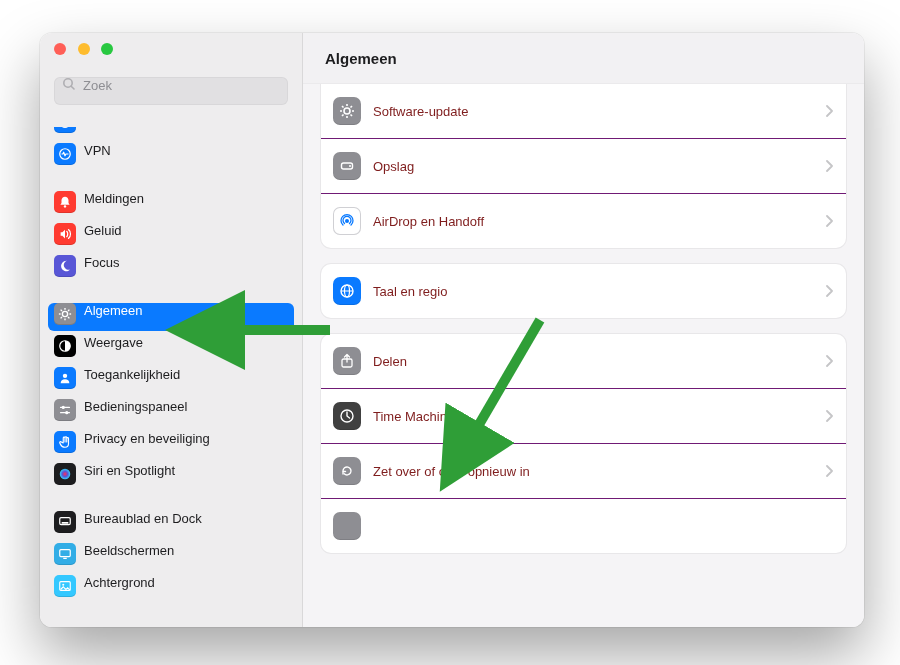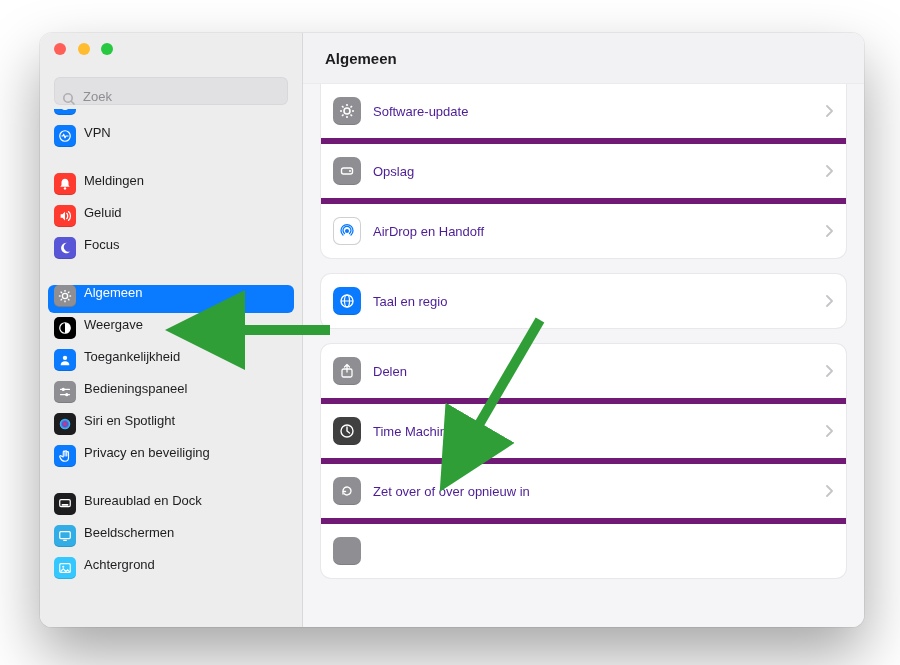--- a/index.html
+++ b/index.html
@@ -19,22 +19,22 @@
     width:262px;flex:0 0 262px;height:100%;
     background:#eeedee;border-right:1px solid #d9d8d9;
     display:flex;flex-direction:column;
   }
   .titlebar{height:36px;padding:10px 14px 0 14px;box-sizing:border-box;}
   .tl-btn{width:12px;height:12px;border-radius:50%;display:inline-block;margin-right:8px;}
   .tl-close{background:#ff5f57;}
   .tl-min  {background:#febc2e;}
   .tl-max  {background:#28c840;}
   .searchbox{
-    margin:8px 14px 4px 14px;height:28px;background:#e1e0e2;border-radius:6px;
-    display:flex;align-items:flex-end;padding:0 8px;color:#8e8e93;
+    margin:8px 14px 22px 14px;height:28px;background:#e1e0e2;border-radius:6px;
+    display:flex;align-items:flex-start;padding:0 8px;color:#8e8e93;
     box-shadow:inset 0 0 0 1px rgba(0,0,0,.04);
   }
   .searchbox svg{flex:0 0 auto;margin-right:6px;opacity:.6}
   .searchbox input{border:0;outline:0;background:transparent;font-size:13px;color:#3c3c43;width:100%}
   .searchbox input::placeholder{color:#8e8e93}
   .side-scroll{flex:1;overflow:hidden;padding:0 8px 0 8px;}
   .side-item{
     display:flex;height:28px;border-radius:6px;
     padding:0 6px;margin:4px 0;cursor:pointer;
   }
@@ -55,27 +55,27 @@
     font-size:15px;font-weight:700;border-bottom:1px solid #ebeaec;background:#f2f1f3;
   }
   .main-body{flex:1;overflow-y:auto;padding:14px 18px 22px 18px;}
   .list-group{
     background:#fff;border-radius:10px;overflow:hidden;margin:0 0 16px 0;
     box-shadow:0 0 0 1px rgba(0,0,0,.05);
   }
   .list-row{
     display:flex;align-items:center;min-height:42px;padding:6px 12px;cursor:pointer;
   }
-  .list-row + .list-row{border-top:6px solid #701a75;}
+  .list-row + .list-row{border-top:1px solid #701a75;}
   .li-icon{
     width:28px;height:28px;border-radius:7px;flex:0 0 28px;margin-right:12px;
     display:flex;align-items:center;justify-content:center;color:#fff;
     box-shadow:inset 0 -1px 0 rgba(0,0,0,.1);
   }
-  .li-label{flex:1;font-size:13px;color:#4c1d95;}
+  .li-label{flex:1;font-size:13px;color:#7f1d1d;}
   .chev{flex:0 0 auto;color:#c5c5c7;}
   .chev svg{display:block}
 
   
   .annot{position:absolute;left:0;top:0;width:900px;height:665px;pointer-events:none;}
 </style>
 </head>
 <body>
 
 <svg width="0" height="0" style="position:absolute">
@@ -281,34 +281,34 @@
         </div>
         <div class="side-item">
           <span class="side-icon" style="background:#8e8e93">
             <svg width="14" height="14" viewBox="0 0 16 16">
               <use href="#ic-sliders"></use>
             </svg>
           </span>
           <span class="side-label">Bedieningspaneel</span>
         </div>
         <div class="side-item">
+          <span class="side-icon" style="background:#0a7aff">
+            <svg width="14" height="14" viewBox="0 0 16 16">
+              <use href="#ic-hand"></use>
+            </svg>
+          </span>
+          <span class="side-label">Privacy en beveiliging</span>
+        </div>
+        <div class="side-item">
           <span class="side-icon" style="background:#1d1d1f">
             <svg width="14" height="14" viewBox="0 0 16 16">
               <use href="#ic-siri"></use>
             </svg>
           </span>
           <span class="side-label">Siri en Spotlight</span>
-        </div>
-        <div class="side-item">
-          <span class="side-icon" style="background:#0a7aff">
-            <svg width="14" height="14" viewBox="0 0 16 16">
-              <use href="#ic-hand"></use>
-            </svg>
-          </span>
-          <span class="side-label">Privacy en beveiliging</span>
         </div>
         <div class="side-spacer"></div>
         <div class="side-item">
           <span class="side-icon" style="background:#1d1d1f">
             <svg width="14" height="14" viewBox="0 0 16 16">
               <use href="#ic-dock"></use>
             </svg>
           </span>
           <span class="side-label">Bureaublad en Dock</span>
         </div>

